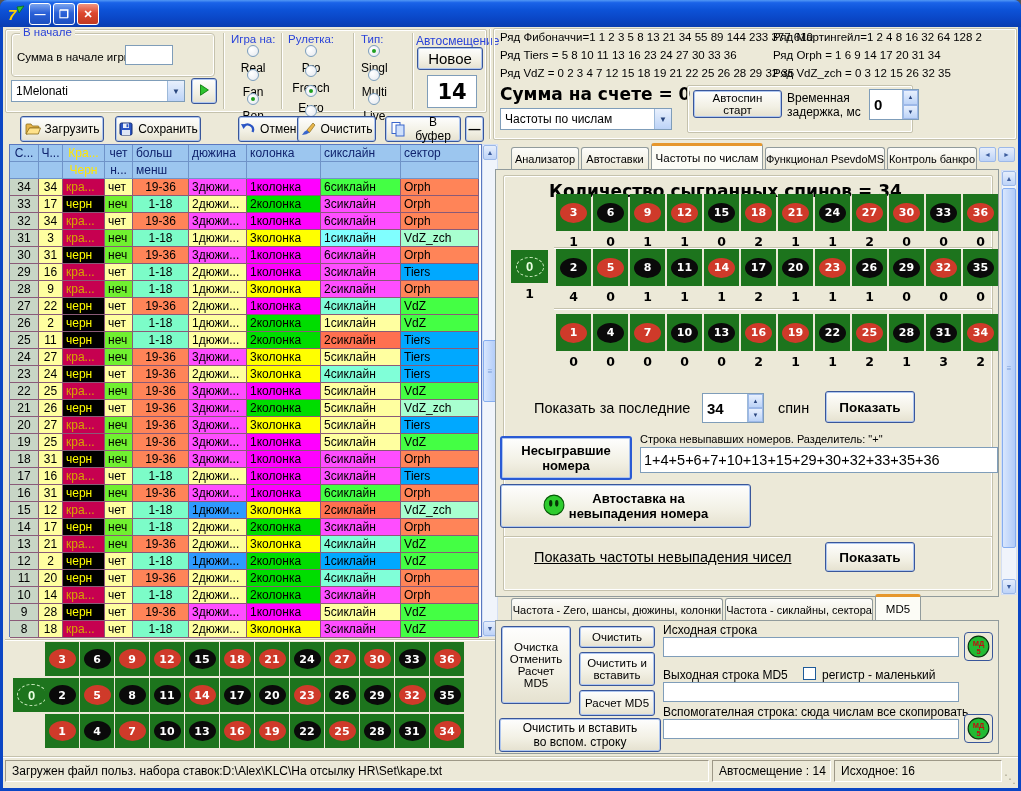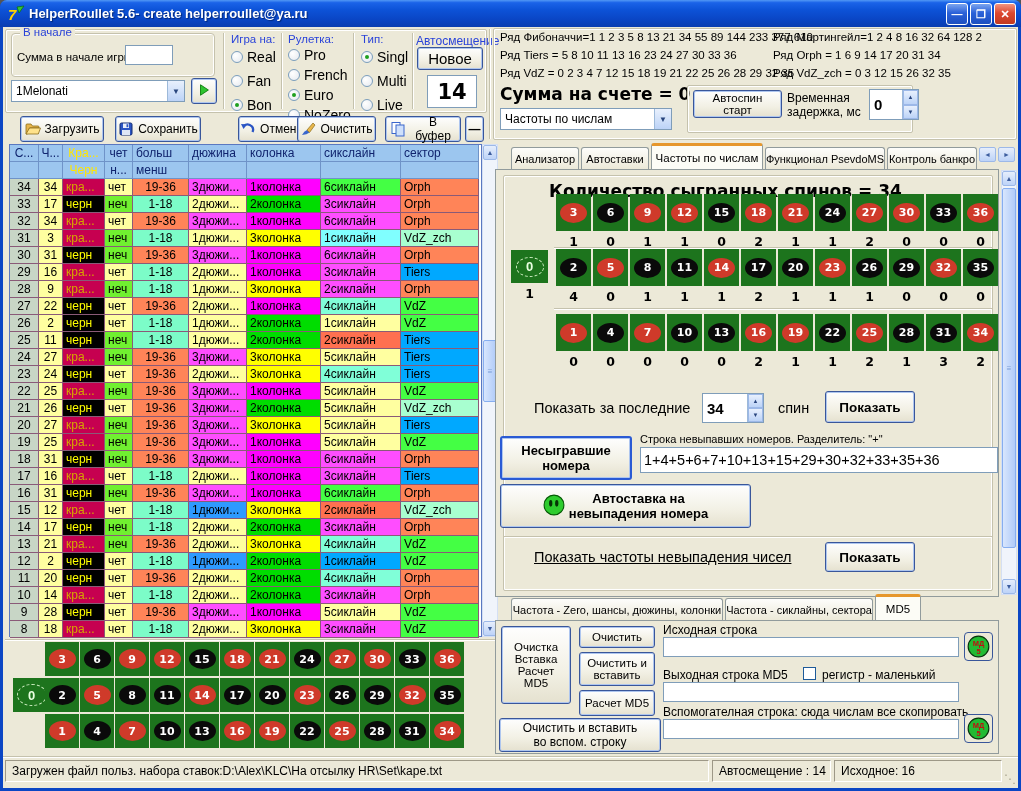--- a/index.html
+++ b/index.html
@@ -24,21 +24,21 @@
   .field{position:absolute;border:1px solid #7f9db9;background:#fff;font-size:12px;padding:1px 3px;display:flex;align-items:center;overflow:hidden;white-space:nowrap;}
   .combo{position:absolute;border:1px solid #7f9db9;background:#fff;display:flex;align-items:center;font-size:12px;}
   .combo .ctext{flex:1;padding:0 4px;white-space:nowrap;overflow:hidden;}
   .combo .cbtn{width:17px;align-self:stretch;border-left:1px solid #9db9d9;
     background:linear-gradient(180deg,#e8f0fd,#bcd3f7);display:flex;align-items:center;justify-content:center;color:#28457e;font-size:8px;}
   .vline{position:absolute;width:2px;border-left:1px solid #c5c2ad;border-right:1px solid #fff;}
   .hline{position:absolute;height:2px;border-top:1px solid #c5c2ad;border-bottom:1px solid #fff;}
   
   .rgroup{position:absolute;}
   .rtitle{color:#2a43d9;font-size:11.5px;margin-bottom:0;}
-  .ropt{display:flex;align-items:center;gap:4px;font-size:14px;}
+  .ropt{display:flex;align-items:center;gap:4px;font-size:12px;flex-direction:column;}
   .rdot{width:12px;height:12px;border-radius:50%;border:1px solid #7b9ebd;background:radial-gradient(circle at 35% 35%,#fff,#e4e8ee);position:relative;flex:none;}
   .ropt.sel .rdot::after{content:"";position:absolute;left:3px;top:3px;width:4px;height:4px;border-radius:50%;background:#1fa01f;}
   
   .tbtn .ticon{width:16px;height:16px;display:inline-block;flex:none;}
   .tbtn .ticon svg{width:16px;height:16px;display:block;}
   
   #htable{position:absolute;left:6px;top:117px;width:473px;height:493px;border:1px solid #5a78c0;background:#fff;
     display:grid;grid-template-columns:29px 24px 42px 28px 56px 58px 74px 80px 78px;grid-auto-rows:17px;font-size:12px;}
   .hc{border-right:1px solid #8a5a78;border-bottom:1px solid #8a5a78;display:flex;align-items:center;justify-content:center;overflow:hidden;white-space:nowrap;}
   .hc.hdr{background:#9cc6ef;color:#10246e;border-right:1px solid #6f93c8;border-bottom:1px solid #6f93c8;font-size:12px;}
@@ -91,21 +91,20 @@
 <body>
 
 <div class="win">
   <div class="titlebar">
     <span class="appicon">
       <svg viewBox="0 0 18 18">
           <text x="1" y="15" font-size="15" font-style="italic" font-weight="bold" fill="#ffd400">7</text>
           <path d="M10 2 L17 1 L12 8 Z" fill="#35c435" stroke="#0a6a0a" stroke-width="0.7"></path>
         </svg>
     </span>
-    <span class="ttext">HelperRoullet 5.6- create helperroullet@ya.ru</span>
     <span class="winbtns">
       <button class="wb">—</button>
       <button class="wb">❐</button>
       <button class="wb close">✕</button>
     </span>
   </div>
 
   <div class="body">
 
     <div class="gbox" style="left:2px;top:2px;width:482px;height:84px;border-radius:2px;"></div>
@@ -809,21 +808,21 @@
       <div class="sb" style="bottom:0;">▼</div>
     </div>
 
     <div id="bottom-tabs">
         <div class="tab" style="left: 508px; top: 571px; width: 212px;">Частота - Zero, шансы, дюжины, колонки</div>
         <div class="tab" style="left: 722px; top: 571px; width: 148px;">Частота - сиклайны, сектора</div>
         <div class="tab active" style="left: 872px; top: 571px; width: 46px;">MD5</div>
       </div>
     <div class="tpanel" style="left:492px;top:593px;width:504px;height:134px;"></div>
 
-    <button class="xp-btn" style="left:498px;top:599px;width:70px;height:78px;font-size:11.5px;white-space:normal;text-align:center;">Очистка Вставка Расчет MD5</button>
+    <button class="xp-btn" style="left:498px;top:599px;width:70px;height:78px;font-size:11.5px;white-space:normal;text-align:center;">Очистка Отменить Расчет MD5</button>
     <button class="xp-btn" style="left:576px;top:599px;width:76px;height:22px;font-size:11.5px;">Очистить</button>
     <button class="xp-btn" style="left:576px;top:625px;width:76px;height:34px;font-size:11.5px;white-space:normal;text-align:center;">Очистить и вставить</button>
     <button class="xp-btn" style="left:576px;top:663px;width:76px;height:26px;font-size:11.5px;">Расчет MD5</button>
 
     <span class="smalllabel" style="left:660px;top:596px;font-size:12px;">Исходная строка</span>
     <div class="field" style="left:660px;top:610px;width:296px;height:20px;">
         <span></span>
       </div>
     <button class="iconbtn" style="left:961px;top:605px;width:29px;height:29px;">
       <span>

